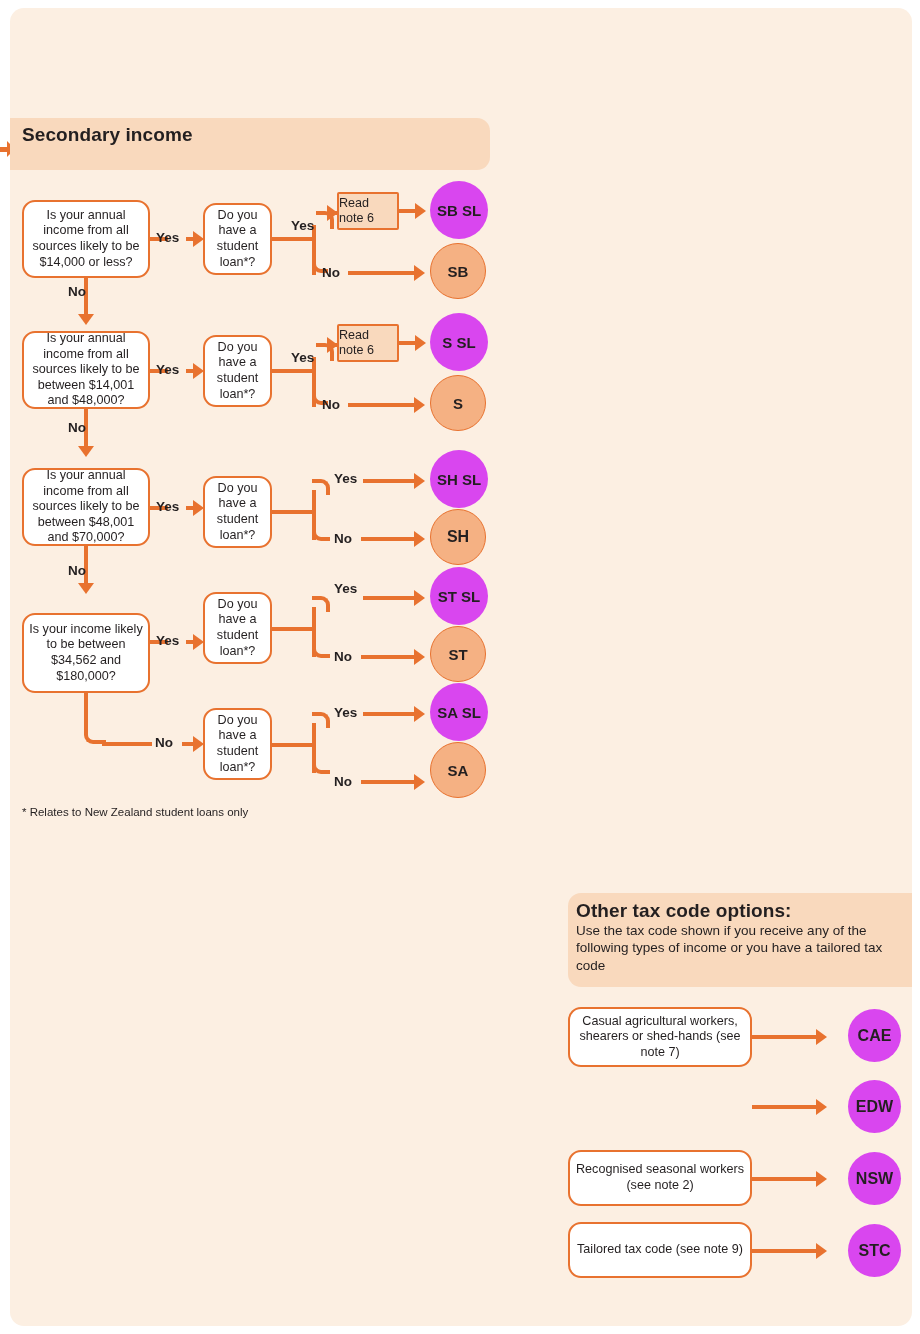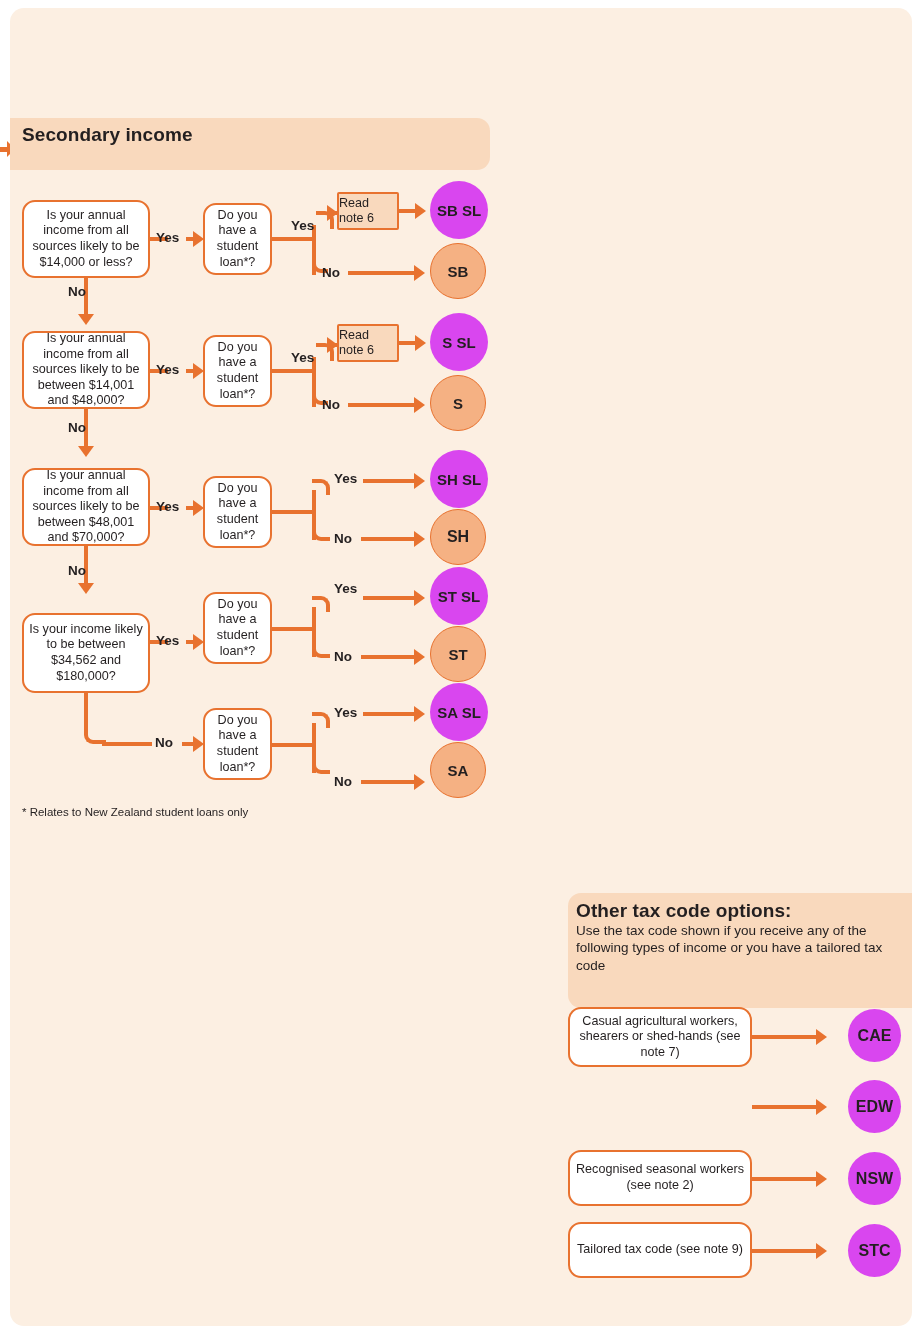--- a/index.html
+++ b/index.html
@@ -30,21 +30,21 @@
 
   
   .band{
     position:absolute;background:#f9d9bd;
   }
   .band-left{
     left:10px;top:118px;width:480px;height:52px;
     border-top-right-radius:13px;border-bottom-right-radius:13px;
   }
   .band-right{
-    left:568px;top:893px;width:344px;height:115px;
+    left:568px;top:893px;width:344px;height:94px;
     border-top-left-radius:13px;border-bottom-left-radius:13px;
   }
   .band h1{
     margin:0;font-size:19px;font-weight:bold;letter-spacing:.1px;
     color:#231f20;
   }
   .band p{margin:0;font-size:13.5px;line-height:1.28;color:#231f20;}
   .band-left .inner{position:absolute;left:12px;top:6px;}
   .band-right .inner{position:absolute;left:8px;top:7px;width:330px;}
 

